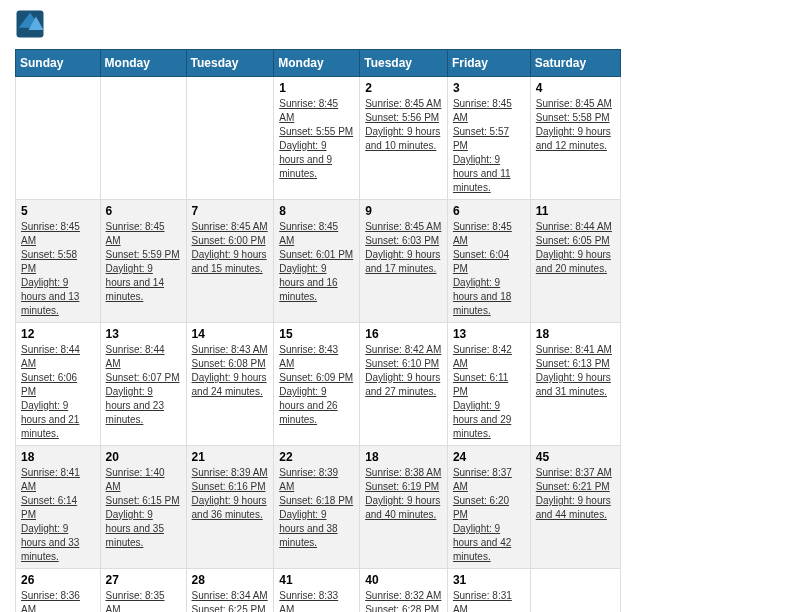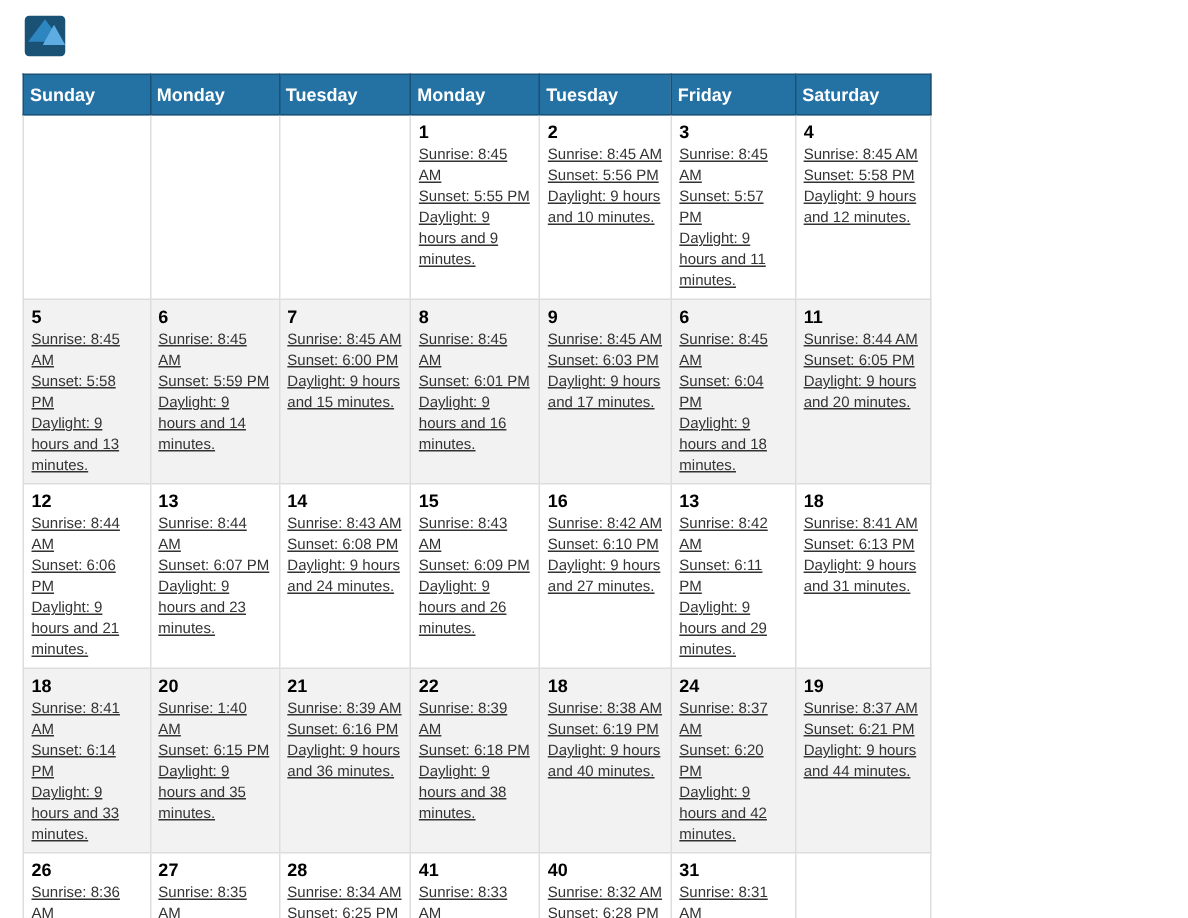--- a/index.html
+++ b/index.html
@@ -273,21 +273,21 @@
 Sunset: 6:19 PM
 Daylight: 9 hours and 40 minutes.</div>
           </td>
           <td>
             <span class="day-num">24</span>
             <div class="day-info" style="white-space: pre-line;">Sunrise: 8:37 AM
 Sunset: 6:20 PM
 Daylight: 9 hours and 42 minutes.</div>
           </td>
           <td>
-            <span class="day-num">19</span>
+            <span class="day-num">45</span>
             <div class="day-info" style="white-space: pre-line;">Sunrise: 8:37 AM
 Sunset: 6:21 PM
 Daylight: 9 hours and 44 minutes.</div>
           </td>
         </tr>
         <tr>
           <td>
             <span class="day-num">26</span>
             <div class="day-info" style="white-space: pre-line;">Sunrise: 8:36 AM
 Sunset: 6:23 PM

